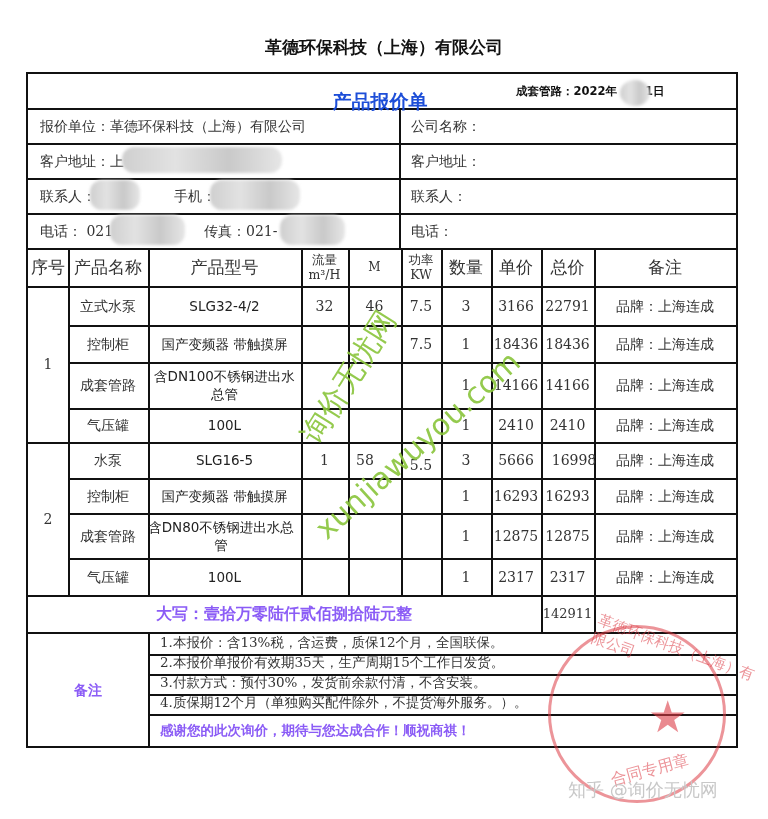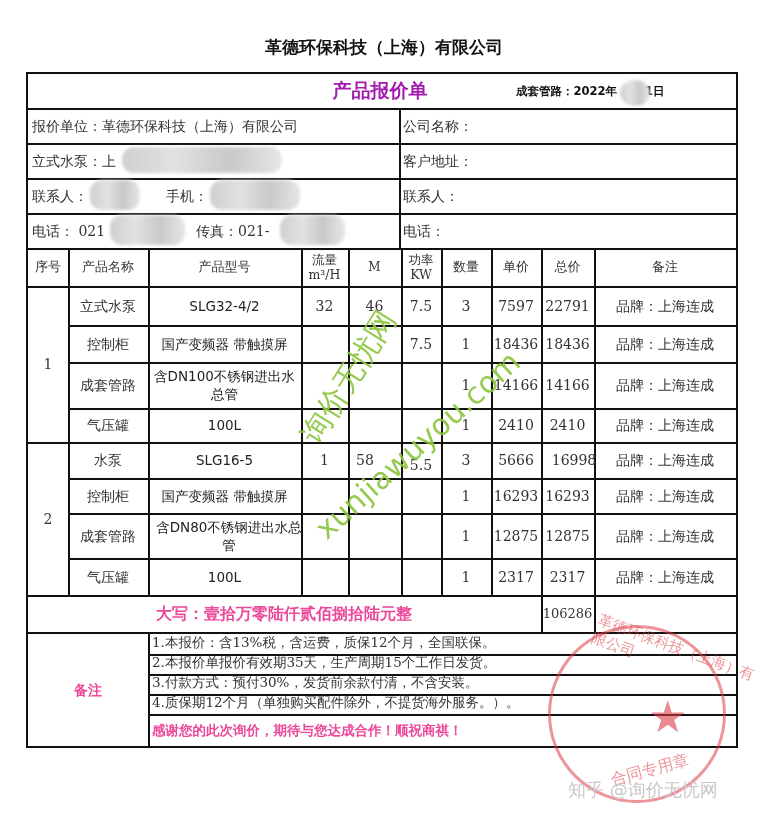--- a/index.html
+++ b/index.html
@@ -12,31 +12,31 @@
     left:0; width:768px; top:36px; text-align:center;
     font-family: "DejaVu Sans", "Liberation Sans", sans-serif; font-weight:bold; font-size:17px; color:#111;
   }
   .sheet { left:26px; top:72px; width:712px; height:676px; border:2px solid #111; }
   .hline { position:absolute; height:0; border-top:2px solid #111; }
   .vline { position:absolute; width:0; border-left:2px solid #111; }
   .cell {
     position:absolute; box-sizing:border-box; display:flex; align-items:center; justify-content:center;
     text-align:center; font-size:14px; line-height:18px; color:#333;
   }
-  .left { justify-content:flex-start; padding-left:4px; }
+  .left { justify-content:flex-start; padding-left:4px;margin-left:8px; }
   .sans { font-family: "DejaVu Sans", "Liberation Sans", sans-serif; color:#222; font-size:13.5px; }
-  .doc-title { font-family:Liberation Sans, sans-serif; font-weight:bold; font-size:19px; color:#a21caf; }
+  .doc-title { font-family:Liberation Mono, monospace; font-weight:bold; font-size:19px; color:#1d4ed8;margin-top:12px; }
   .date { font-family:"DejaVu Sans","Liberation Sans",sans-serif; font-weight:bold; font-size:11.5px; color:#111; }
   .blur {
     position:absolute; background:linear-gradient(90deg,#cfcfcf,#e2e2e2,#c9c9c9,#e6e6e6);
     border-radius:12px; filter: blur(1.5px);
   }
-  .hdr { font-size:13px; }
+  .hdr { font-size:17px; }
   .note-line { font-size:13.5px; color:#333; }
-  .bold { font-family:"DejaVu Sans","Liberation Sans",sans-serif; font-weight:bold; color:#ec4899; }
+  .bold { font-family:"DejaVu Sans","Liberation Sans",sans-serif; font-weight:bold; color:#8b5cf6; }
   .watermark {
     position:absolute; color:#8cc63f; font-family:"DejaVu Sans","Liberation Sans",sans-serif;
     transform-origin:left top; opacity:0.92; white-space:nowrap; pointer-events:none;
   }
   .stamp {
     position:absolute; left:548px; top:625px; width:178px; height:178px; border-radius:50%;
     border:3px solid rgba(220,60,70,0.55); box-sizing:border-box;
   }
   .stamp-star { position:absolute; left:648px; top:695px; font-size:44px; color:rgba(220,60,70,0.6); line-height:1; }
   .stamp-text { position:absolute; color:rgba(220,60,70,0.55); font-family:"DejaVu Sans","Liberation Sans",sans-serif; font-size:18px; }
@@ -92,21 +92,21 @@
 <div class="cell doc-title" style="left:300px;top:74px;width:160px;height:34px;">产品报价单</div>
 <div class="cell date" style="left:516px;top:74px;height:34px;justify-content:flex-start;">
   <span>成套管路：</span>
   <span>2022年</span>
   <span style="display:inline-block;width:28px;"></span>
   <span>1日</span>
 </div>
 <div class="blur" style="left:620px;top:80px;width:30px;height:26px;border-radius:50%;"></div>
 
 <div class="cell left" style="left:28px;top:108px;width:370px;height:35px;">报价单位：革德环保科技（上海）有限公司</div>
-<div class="cell left" style="left:28px;top:143px;width:370px;height:35px;">立式水泵：上</div>
+<div class="cell left" style="left:28px;top:143px;width:370px;height:35px;">客户地址：上</div>
 <div class="blur" style="left:122px;top:147px;width:160px;height:26px;"></div>
 <div class="cell left" style="left:28px;top:178px;width:120px;height:35px;">联系人：</div>
 <div class="blur" style="left:90px;top:180px;width:50px;height:30px;"></div>
 <div class="cell left" style="left:162px;top:178px;width:80px;height:35px;">手机：</div>
 <div class="blur" style="left:210px;top:180px;width:90px;height:30px;"></div>
 <div class="cell left" style="left:28px;top:213px;width:120px;height:35px;">电话：  021</div>
 <div class="blur" style="left:110px;top:215px;width:75px;height:30px;"></div>
 <div class="cell left" style="left:192px;top:213px;width:120px;height:35px;">传真：021-</div>
 <div class="blur" style="left:280px;top:215px;width:65px;height:30px;"></div>
 
@@ -135,21 +135,21 @@
 <div class="cell" style="left:28px;top:286px;width:40px;height:156px;">1</div>
 <div class="cell" style="left:28px;top:442px;width:40px;height:153px;">2</div>
 
 <div>
   <div class="cell" style="left:68px;top:286px;width:80px;height:39px;">立式水泵</div>
   <div class="cell sans" style="left:148px;top:286px;width:153px;height:39px;">SLG32-4/2</div>
   <div class="cell" style="left:301px;top:286px;width:47px;height:39px;">32</div>
   <div class="cell" style="left:348px;top:286px;width:53px;height:39px;">46</div>
   <div class="cell" style="left:401px;top:286px;width:40px;height:39px;">7.5</div>
   <div class="cell" style="left:441px;top:286px;width:50px;height:39px;">3</div>
-  <div class="cell" style="left:491px;top:286px;width:50px;height:39px;">7597</div>
+  <div class="cell" style="left:491px;top:286px;width:50px;height:39px;">3166</div>
   <div class="cell" style="left:541px;top:286px;width:53px;height:39px;">22791</div>
   <div class="cell" style="left:594px;top:286px;width:142px;height:39px;">品牌：上海连成</div>
 </div>
 <div>
   <div class="cell" style="left:68px;top:325px;width:80px;height:37px;">控制柜</div>
   <div class="cell sans" style="left:148px;top:325px;width:153px;height:37px;">国产变频器 带触摸屏</div>
   <div class="cell" style="left:301px;top:325px;width:47px;height:37px;"></div>
   <div class="cell" style="left:348px;top:325px;width:53px;height:37px;"></div>
   <div class="cell" style="left:401px;top:325px;width:40px;height:37px;">7.5</div>
   <div class="cell" style="left:441px;top:325px;width:50px;height:37px;">1</div>
@@ -197,21 +197,21 @@
   <div class="cell" style="left:301px;top:478px;width:47px;height:35px;"></div>
   <div class="cell" style="left:348px;top:478px;width:53px;height:35px;"></div>
   <div class="cell" style="left:401px;top:478px;width:40px;height:35px;"></div>
   <div class="cell" style="left:441px;top:478px;width:50px;height:35px;">1</div>
   <div class="cell" style="left:491px;top:478px;width:50px;height:35px;">16293</div>
   <div class="cell" style="left:541px;top:478px;width:53px;height:35px;">16293</div>
   <div class="cell" style="left:594px;top:478px;width:142px;height:35px;">品牌：上海连成</div>
 </div>
 <div>
   <div class="cell" style="left:68px;top:513px;width:80px;height:45px;">成套管路</div>
-  <div class="cell sans" style="left:154px;top:513px;width:150px;height:45px;">含DN80不锈钢进出水总管</div>
+  <div class="cell sans" style="left:146px;top:513px;width:150px;height:45px;">含DN80不锈钢进出水总管</div>
   <div class="cell" style="left:301px;top:513px;width:47px;height:45px;"></div>
   <div class="cell" style="left:348px;top:513px;width:53px;height:45px;"></div>
   <div class="cell" style="left:401px;top:513px;width:40px;height:45px;"></div>
   <div class="cell" style="left:441px;top:513px;width:50px;height:45px;">1</div>
   <div class="cell" style="left:491px;top:513px;width:50px;height:45px;">12875</div>
   <div class="cell" style="left:541px;top:513px;width:53px;height:45px;">12875</div>
   <div class="cell" style="left:594px;top:513px;width:142px;height:45px;">品牌：上海连成</div>
 </div>
 <div>
   <div class="cell" style="left:68px;top:558px;width:80px;height:37px;">气压罐</div>
@@ -219,21 +219,21 @@
   <div class="cell" style="left:301px;top:558px;width:47px;height:37px;"></div>
   <div class="cell" style="left:348px;top:558px;width:53px;height:37px;"></div>
   <div class="cell" style="left:401px;top:558px;width:40px;height:37px;"></div>
   <div class="cell" style="left:441px;top:558px;width:50px;height:37px;">1</div>
   <div class="cell" style="left:491px;top:558px;width:50px;height:37px;">2317</div>
   <div class="cell" style="left:541px;top:558px;width:53px;height:37px;">2317</div>
   <div class="cell" style="left:594px;top:558px;width:142px;height:37px;">品牌：上海连成</div>
 </div>
 
 <div class="cell bold" style="left:28px;top:595px;width:512px;height:37px;font-size:16px;">大写：壹拾万零陆仟贰佰捌拾陆元整</div>
-<div class="cell" style="left:541px;top:595px;width:53px;height:37px;font-size:13px;">106286</div>
+<div class="cell" style="left:541px;top:595px;width:53px;height:37px;font-size:13px;">142911</div>
 
 <div class="cell bold" style="left:28px;top:632px;width:120px;height:116px;font-size:14px;">备注</div>
 <div class="cell left note-line" style="left:148px;top:632px;width:560px;height:20px;">1.本报价：含13%税，含运费，质保12个月，全国联保。</div>
 <div class="cell left note-line" style="left:148px;top:652px;width:588px;height:20px;">2.本报价单报价有效期35天，生产周期15个工作日发货。</div>
 <div class="cell left note-line" style="left:148px;top:672px;width:560px;height:20px;">3.付款方式：预付30%，发货前余款付清，不含安装。</div>
 <div class="cell left note-line" style="left:148px;top:692px;width:560px;height:20px;">4.质保期12个月（单独购买配件除外，不提货海外服务。）。</div>
 <div class="cell left bold" style="left:148px;top:712px;width:560px;height:36px;font-size:13.5px;">感谢您的此次询价，期待与您达成合作！顺祝商祺！</div>
 
 <div class="watermark" style="left:292px;top:430px;font-size:30px;transform:rotate(-58deg);">询价无忧网</div>
 <div class="watermark" style="left:308px;top:520px;font-size:30px;transform:rotate(-42deg);">xunjiawuyou.com</div>

